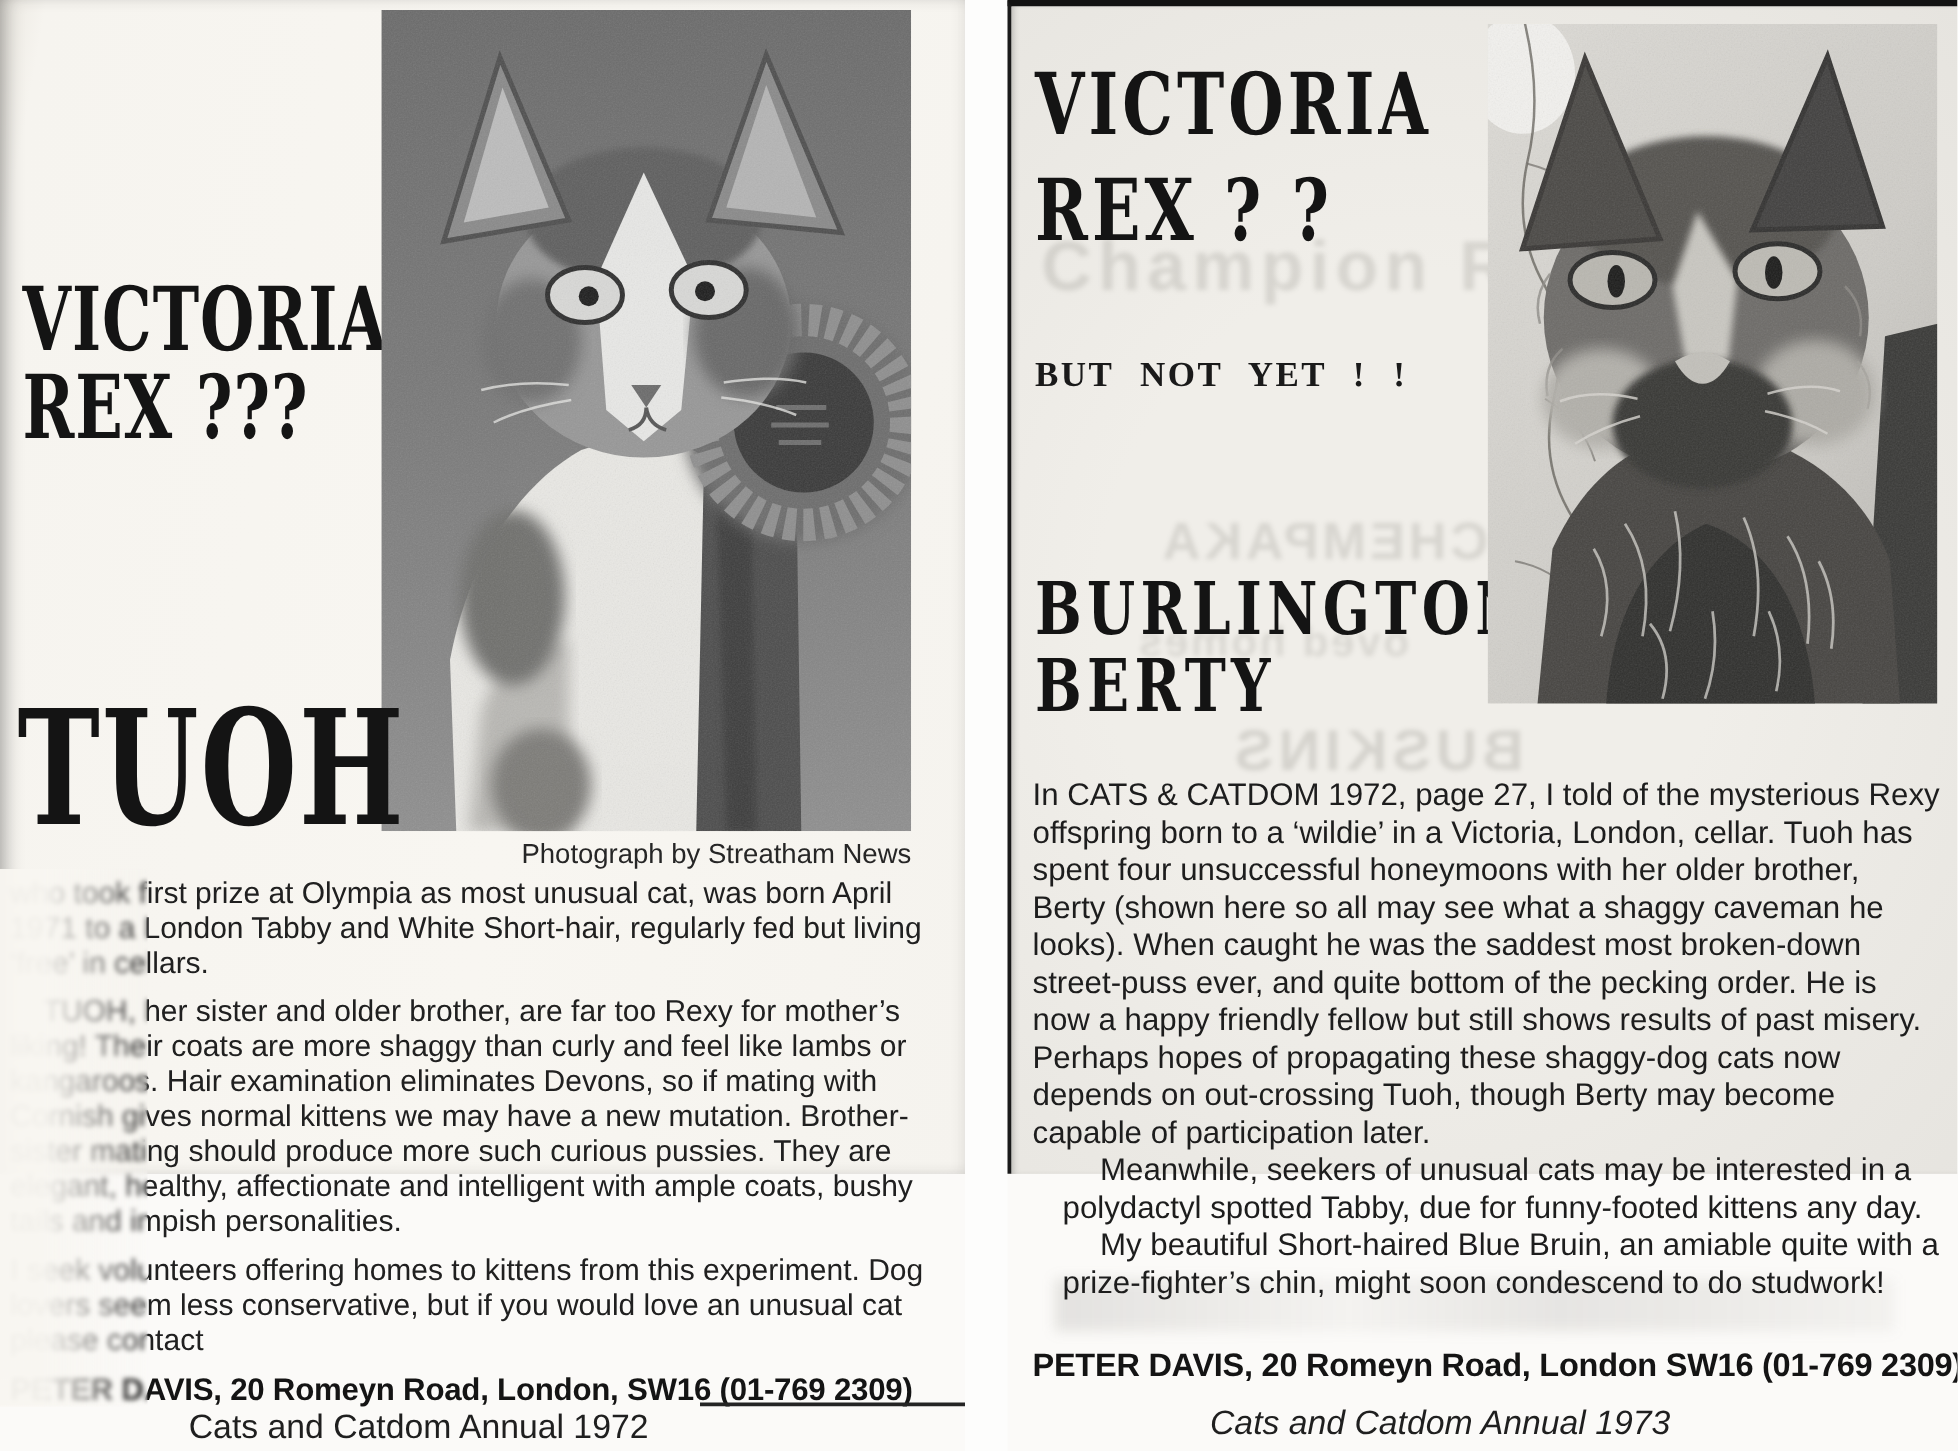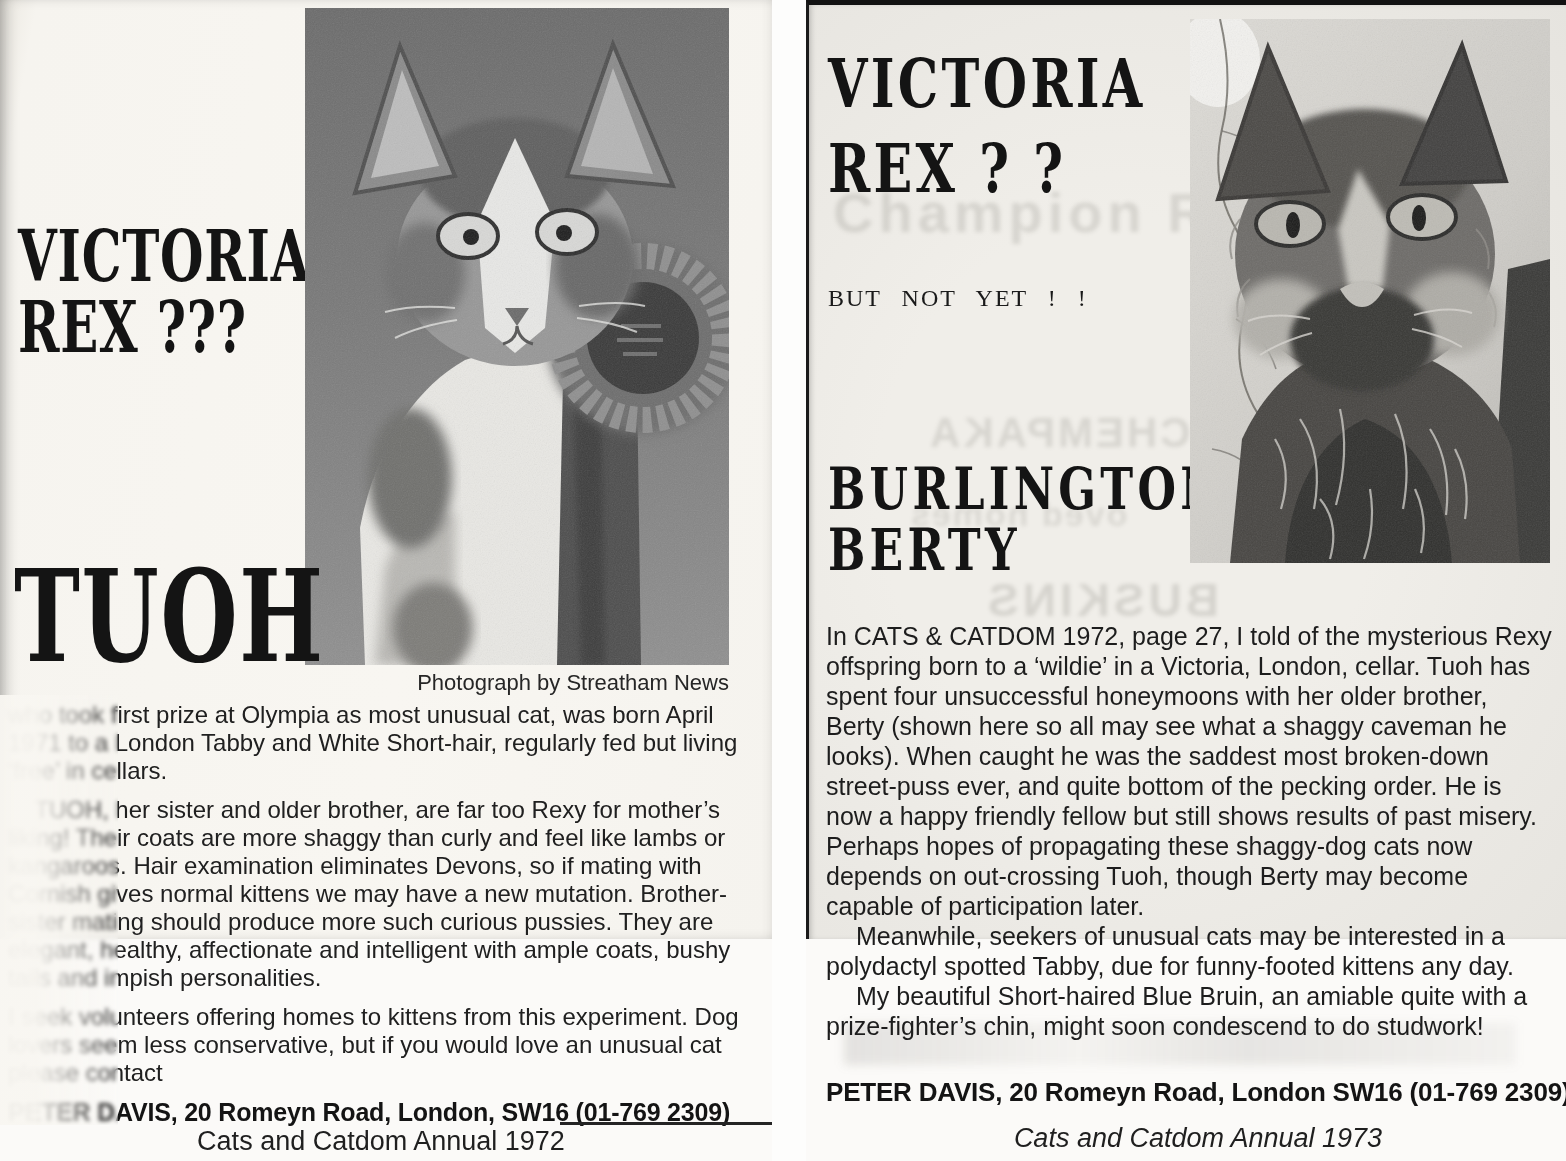--- a/index.html
+++ b/index.html
@@ -26,40 +26,40 @@
            line-height:28px;color:#202020;}
   .lp-body p{margin:0 0 11px 0;}
   .lp-body p.indent{text-indent:26px;}
   .address{font-family:"Liberation Sans",sans-serif;font-weight:bold;color:#141414;
            font-size:25px;white-space:nowrap;letter-spacing:-0.2px;}
   .lp-address{margin-top:10px;}
   .fade-strip{position:absolute;left:0;top:695px;width:118px;height:430px;
       background:linear-gradient(to right,rgba(248,246,241,.96) 30%,rgba(248,246,241,0));
       -webkit-backdrop-filter:blur(2px);backdrop-filter:blur(2px);pointer-events:none;}
   .lp-rule{position:absolute;left:560px;top:1122px;width:212px;height:3px;background:#242424;}
-  .caption{position:absolute;font-size:27px;color:#1f1f1f;text-align:center;}
+  .caption{position:absolute;font-size:27px;color:#1f1f1f;}
   .lp-caption{left:151px;top:1126px;width:460px;}
 
   
   .page-right{left:806px;width:760px;background:
      radial-gradient(ellipse at 42% 52%, #f0eee9 40%, #eae8e3 75%, #e6e4df 100%);
      border-top:5px solid #121212;border-left:3px solid #1a1a1a;
      box-shadow:inset 4px 0 6px -3px rgba(0,0,0,.25);}
   .rp-head{left:19px;top:36px;font-size:62px;line-height:77px;letter-spacing:4px;
            transform:scale(0.82,1.10);}
   .rp-butnot{position:absolute;left:19px;top:280px;margin:0;
-      font-family:"Liberation Serif",serif;font-weight:400;font-size:24px;color:#1a1a1a;
+      font-family:"Liberation Serif",serif;font-weight:700;font-size:28px;color:#1a1a1a;
       letter-spacing:2px;word-spacing:12px;white-space:nowrap;}
   .rp-name{left:19px;top:452px;font-size:52px;line-height:55px;letter-spacing:5px;
            transform:scale(0.85,1.12);}
   .rp-photo{left:381px;top:14px;width:360px;height:544px;}
   .rp-body{position:absolute;left:17px;top:616px;width:726px;font-size:25px;
            line-height:30px;color:#1d1d1d;}
   .rp-body p{margin:0;}
-  .rp-body p.indent{text-indent:30px;}
+  .rp-body p.indent{text-indent:30px;margin-left:24px;}
   .rp-address{position:absolute;left:17px;top:1072px;font-size:26px;}
   .rp-caption{left:159px;top:1118px;width:460px;font-style:italic;}
   .ghost{position:absolute;margin:0;font-weight:bold;color:#76746c;white-space:nowrap;
          filter:blur(2px);pointer-events:none;font-family:"Liberation Sans",sans-serif;}
   .ghost-1{left:24px;top:175px;font-size:56px;letter-spacing:5px;opacity:.20;}
   .ghost-2{left:118px;top:404px;font-size:42px;letter-spacing:3px;opacity:.20;transform:scaleX(-1);}
   .ghost-3{left:100px;top:490px;font-size:34px;letter-spacing:2px;opacity:.18;transform:scaleX(-1);}
   .ghost-4{left:175px;top:568px;font-size:46px;letter-spacing:4px;opacity:.22;transform:scaleX(-1);}
   .ghost-band{position:absolute;left:35px;top:1018px;width:672px;height:42px;
       background:linear-gradient(90deg,rgba(108,106,98,.16),rgba(108,106,98,.05) 35%,

